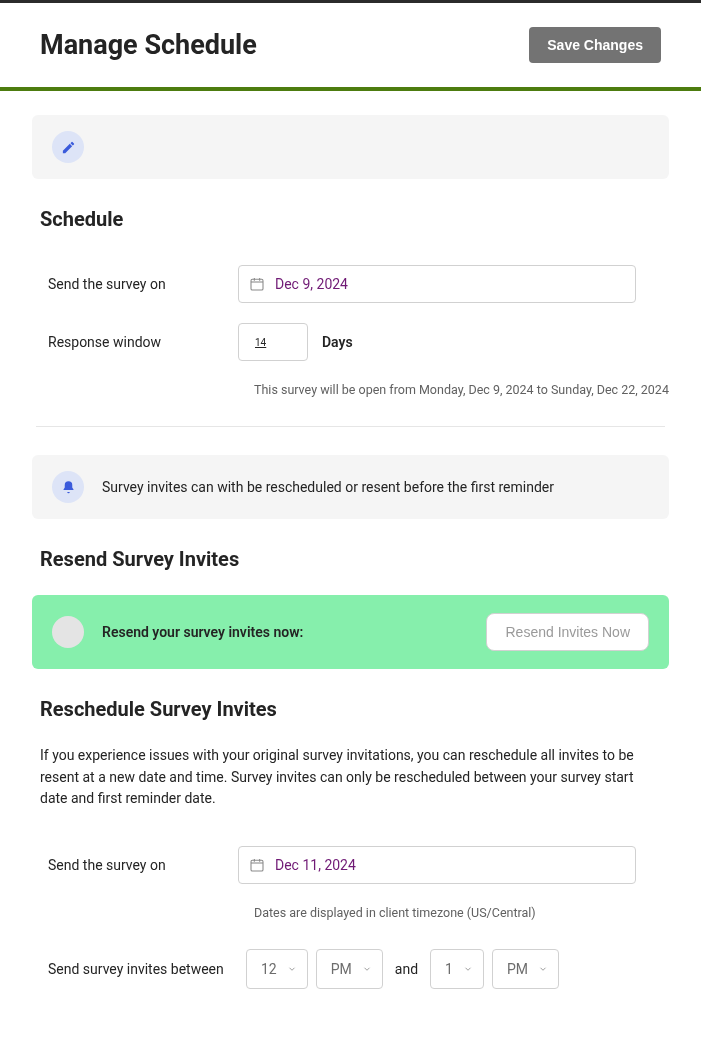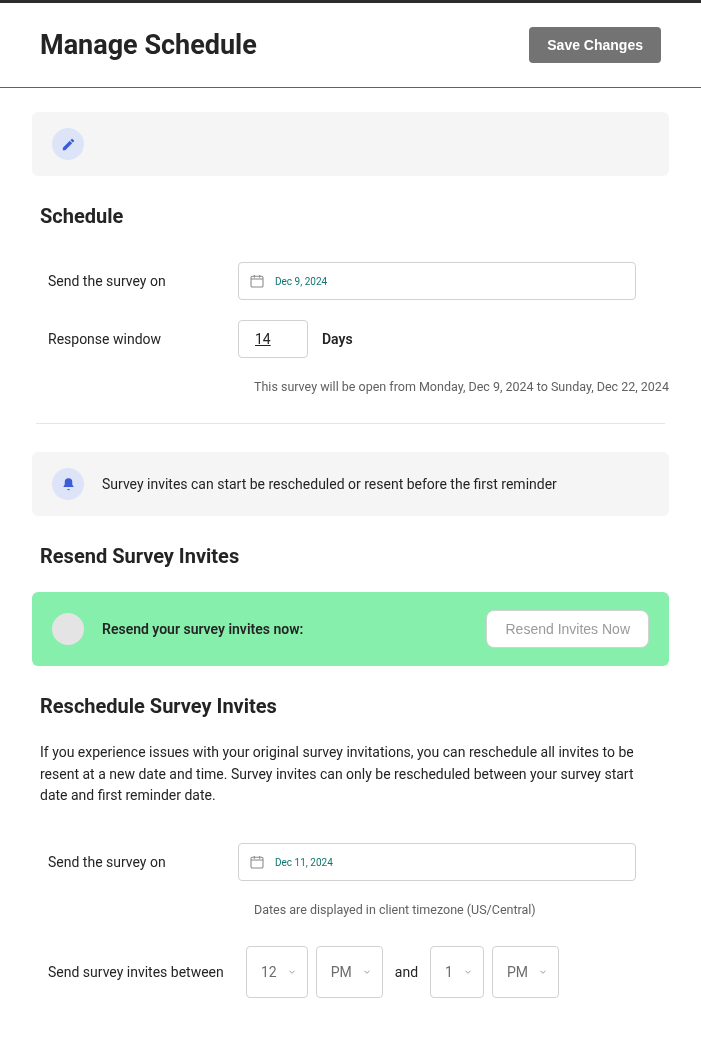--- a/index.html
+++ b/index.html
@@ -12,21 +12,21 @@
   .topbar {
     height: 3px;
     background: #2b2b2b;
     width: 100%;
   }
   .header {
     display: flex;
     align-items: center;
     justify-content: space-between;
     padding: 24px 40px 24px 40px;
-    border-bottom: 1px solid #4d7c0f;
+    border-bottom: 4px solid #4d7c0f;
   }
   .page-title {
     font-size: 27px;
     font-weight: 700;
     color: #242424;
   }
   .save-btn {
     background: #737373;
     color: #ffffff;
     border: none;
@@ -88,30 +88,30 @@
     background: #ffffff;
   }
   .date-input .cal-icon {
     width: 36px;
     display: flex;
     align-items: center;
     justify-content: center;
     color: #8a8a8a;
   }
   .date-input .date-val {
-    font-size: 10px;
-    color: #0f766e;
+    font-size: 14px;
+    color: #701a75;
   }
   .num-input {
     width: 70px;
     height: 38px;
     border: 1px solid #d1d1d1;
     border-radius: 4px;
     padding: 0 16px;
-    font-size: 14px;
+    font-size: 10px;
     color: #242424;
     font-family: inherit;
     text-decoration: underline;
   }
   .days-label {
     margin-left: 14px;
     font-size: 14px;
     font-weight: 600;
   }
   .helper-text-row {
@@ -168,21 +168,21 @@
   .time-selects {
     display: flex;
     align-items: center;
     gap: 8px;
   }
   .select-box {
     display: flex;
     align-items: center;
     border: 1px solid #d1d1d1;
     border-radius: 4px;
-    height: 52px;
+    height: 40px;
     padding: 0 10px 0 14px;
     background: #ffffff;
     cursor: pointer;
   }
   .select-box .sel-val {
     font-size: 14px;
     color: #6d6d6d;
     margin-right: 10px;
   }
   .and-text {
@@ -239,21 +239,21 @@
   </div>
 
   <div class="divider"></div>
 
   <div class="banner">
     <div class="icon-circle">
       <svg width="15" height="15" viewBox="0 0 24 24" fill="none">
         <path d="M12 2a6 6 0 0 0-6 6v4l-2 3v1h16v-1l-2-3V8a6 6 0 0 0-6-6zM10 19a2 2 0 1 0 4 0h-4z" fill="#3b5bdb"></path>
       </svg>
     </div>
-    <div class="banner-text">Survey invites can start be rescheduled or resent before the first reminder</div>
+    <div class="banner-text">Survey invites can with be rescheduled or resent before the first reminder</div>
   </div>
 
   <h2 class="section-title">Resend Survey Invites</h2>
 
   <div class="resend-box">
     <div class="icon-circle"></div>
     <div class="resend-label">Resend your survey invites now:</div>
     <button class="resend-btn">Resend Invites Now</button>
   </div>
 

